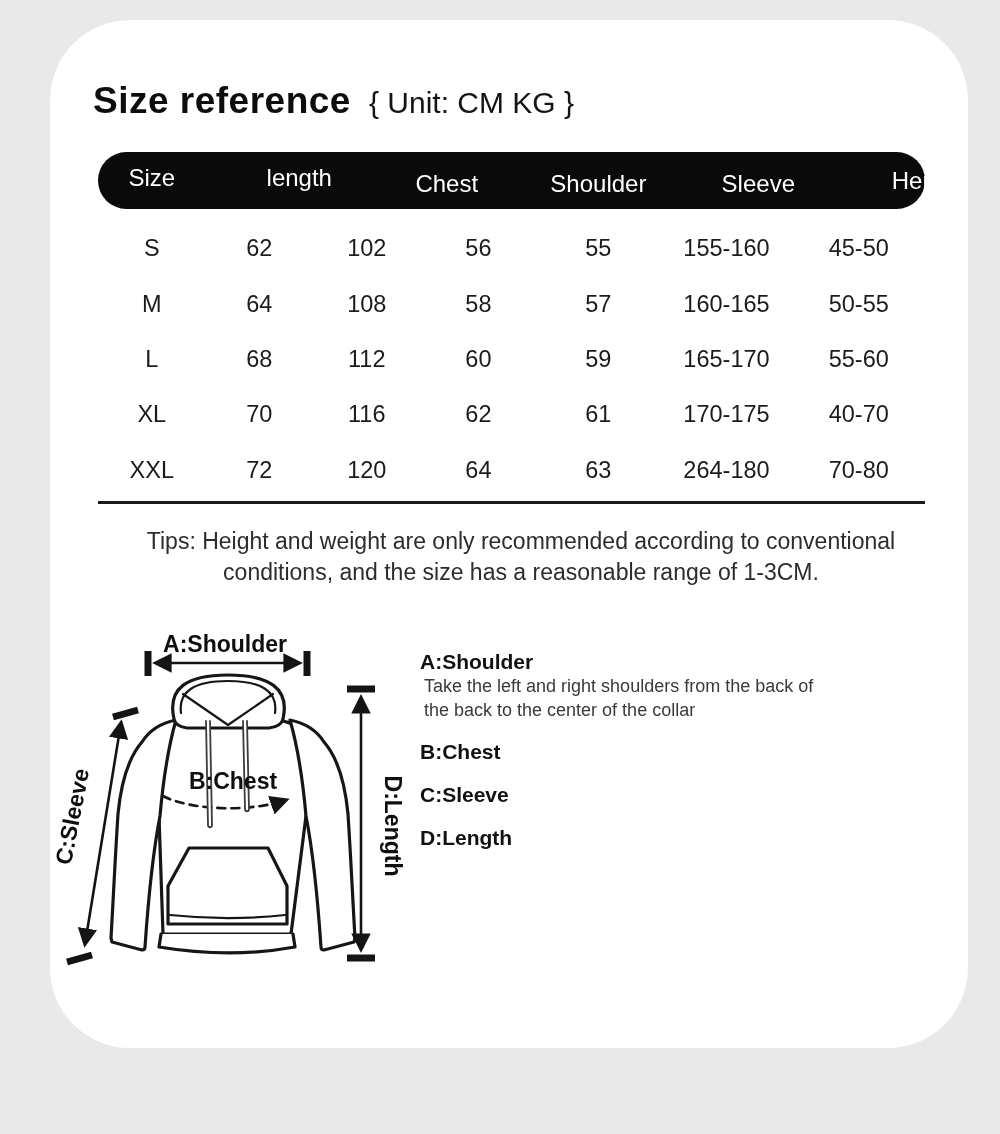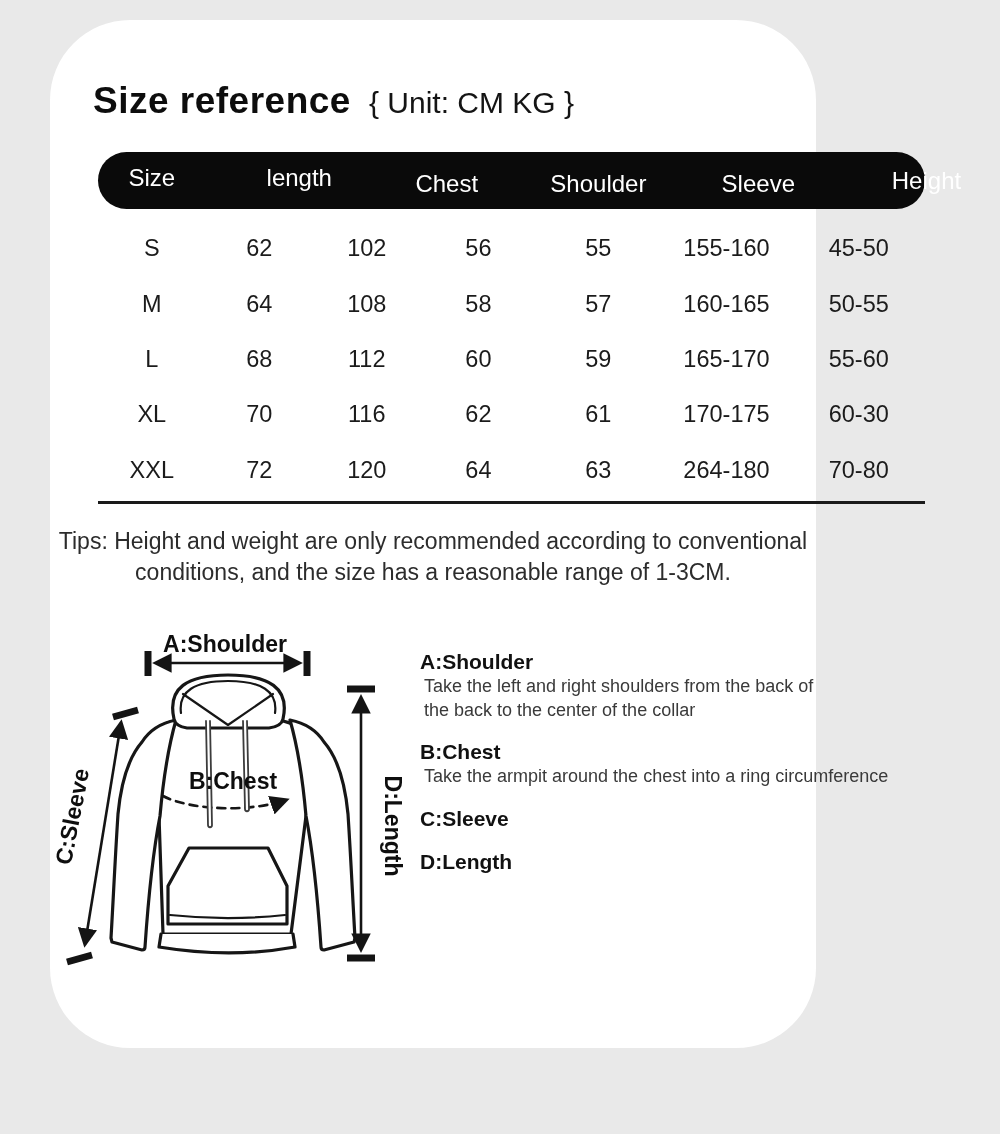--- a/index.html
+++ b/index.html
@@ -4,21 +4,21 @@
 <style>
   html,body { margin:0; padding:0; }
   body {
     width:1000px; height:1134px; position:relative;
     background:#e9e9e9;
     font-family:"Liberation Sans", sans-serif;
     color:#161616;
     overflow:hidden;
   }
   .card {
-    position:absolute; left:50px; top:20px; width:766px; height:1028px;
+    position:absolute; left:50px; top:20px; width:918px; height:1028px;
     background:#ffffff; border-radius:80px;
   }
   
   .title-row { position:absolute; left:43px; top:60px; display:flex; align-items:baseline; gap:18px; }
   .title { font-size:37px; font-weight:bold; letter-spacing:0.5px; color:#0d0d0d; margin:0; }
   .unit  { font-size:30px; color:#141414; }
 
   
   .cols {
     display:grid;
@@ -33,20 +33,21 @@
   .pill .hcell:nth-child(n+3):nth-child(-n+5){ transform:translateY(3px); }
   .tbody { position:absolute; left:48px; top:201px; width:827px; }
   .trow  { height:55.4px; font-size:23.5px; color:#1b1b1b; }
   .table-line { position:absolute; left:48px; top:481px; width:827px; height:3px; background:#1a1a1a; }
 
   
   .tips {
     position:absolute; left:0; top:506px; width:100%;
     text-align:center; font-size:23px; line-height:31px; color:#2c2c2c;
     white-space:pre-line;
+    padding-left:12px;
   }
 
   
   .hoodie-svg { position:absolute; left:-10px; top:600px; width:380px; height:380px; }
   .svg-label { font-family:"Liberation Sans",sans-serif; font-weight:bold; font-size:23px; fill:#0e0e0e; }
 
   
   .measures { position:absolute; left:370px; top:628px; width:524px; }
   .measure-block { margin-bottom:16px; }
   .measure-title { font-size:21px; line-height:27px; font-weight:bold; color:#111111; }
@@ -100,21 +101,21 @@
       <span>165-170</span>
       <span>55-60</span>
     </div>
     <div class="trow cols">
       <span>XL</span>
       <span>70</span>
       <span>116</span>
       <span>62</span>
       <span>61</span>
       <span>170-175</span>
-      <span>60-30</span>
+      <span>40-70</span>
     </div>
     <div class="trow cols">
       <span>XXL</span>
       <span>72</span>
       <span>120</span>
       <span>64</span>
       <span>63</span>
       <span>264-180</span>
       <span>70-80</span>
     </div>
@@ -175,21 +176,20 @@
   </svg>
 
   <div class="measures">
     <div class="measure-block">
       <div class="measure-title">A:Shoulder</div>
       <div class="measure-desc">Take the left and right shoulders from the back of
 the back to the center of the collar</div>
     </div>
     <div class="measure-block">
       <div class="measure-title">B:Chest</div>
-      <div class="measure-desc">Take the armpit around the chest into a ring circumference</div>
     </div>
     <div class="measure-block">
       <div class="measure-title">C:Sleeve</div>
     </div>
     <div class="measure-block">
       <div class="measure-title">D:Length</div>
     </div>
   </div>
 
 </div>

